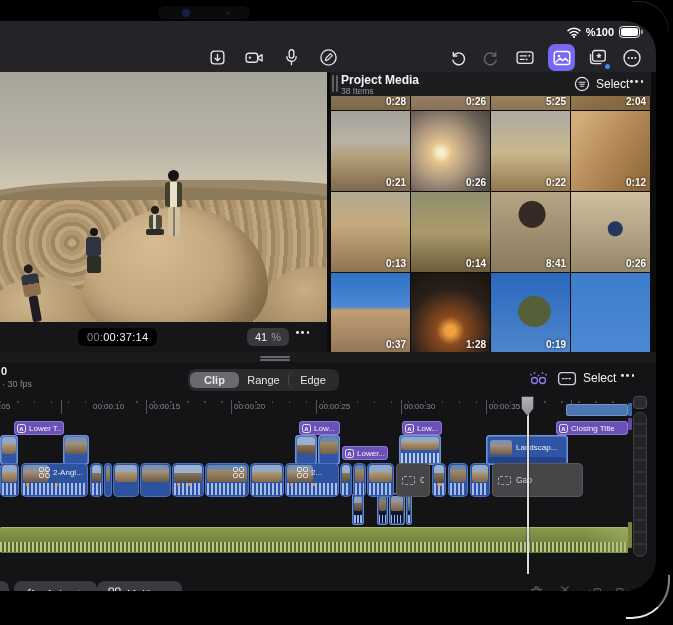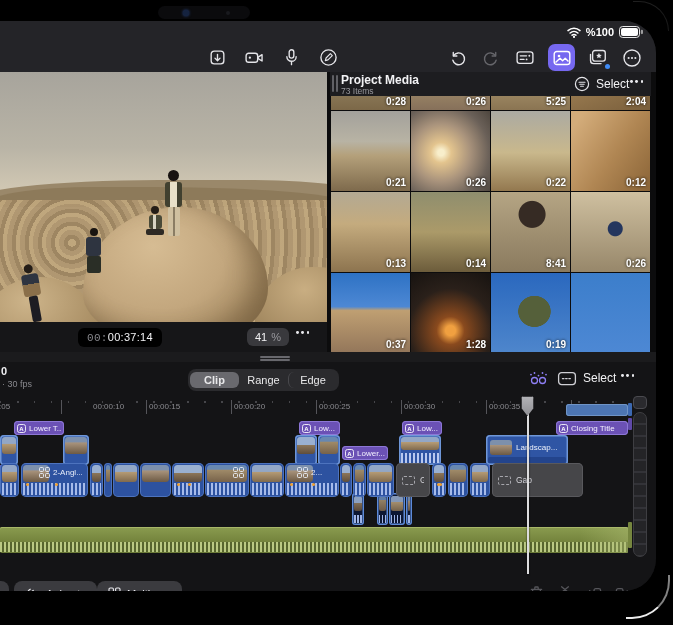--- a/index.html
+++ b/index.html
@@ -43,21 +43,21 @@
     background:radial-gradient(ellipse at 40% 30%,#cdb48a,#a78c62 75%);}
   .rock-r{position:absolute;left:255px;top:195px;width:110px;height:75px;border-radius:55% 45% 40% 45%/75% 65% 30% 30%;
     background:radial-gradient(ellipse at 45% 30%,#c9ae82,#9e845c 78%);}
   .person{position:absolute;}
   .person .head{margin:0 auto;border-radius:50%;background:#241d17;}
   .person .torso{margin:1px auto 0;border-radius:3px;}
   .person .legs{margin:0 auto;border-radius:2px;}
   
   .vbar{position:absolute;left:0;top:250px;width:100%;height:30px;background:#161618;display:flex;align-items:center;}
   .tcpill{position:absolute;left:78px;background:#000;border-radius:6px;padding:3px 9px;font-size:11px;letter-spacing:.3px;}
-  .tc-dim{color:#87878c;font-family:Liberation Mono, monospace;} .tc-main{color:#f2f2f4;}
+  .tc-dim{color:#87878c;} .tc-main{color:#f2f2f4;}
   .zoompill{position:absolute;left:247px;background:#39393d;border-radius:6px;padding:3px 8px;font-size:11px;}
   .zoompill b{color:#f2f2f4;font-weight:400;} .zoompill span{color:#97979c;margin-left:4px;}
   .vmore{position:absolute;left:296px;top:9px;}
 
   
   .media{position:absolute;left:330px;top:51px;width:321px;height:286px;background:#0c0c0d;}
   .mheader{position:absolute;left:0;top:0;width:100%;height:24px;background:#1d1d20;}
   .scroll-ind{position:absolute;left:2px;top:3px;display:flex;gap:2px;}
   .scroll-ind i{display:block;width:2px;height:17px;background:#606065;border-radius:1px;}
   .mtitle{position:absolute;left:11px;top:1px;font-size:12px;font-weight:700;color:#f2f2f4;}
@@ -318,21 +318,21 @@
       </div>
     </div>
 
     <div class="media">
       <div class="mheader">
         <span class="scroll-ind">
             <i></i>
             <i></i>
           </span>
         <span class="mtitle">Project Media</span>
-        <span class="msub">73 Items</span>
+        <span class="msub">38 Items</span>
         <span class="mfilter"><svg width="16" height="16" viewBox="0 0 16 16">
               <circle cx="8" cy="8" r="6.6" fill="none" stroke="#e4e4e8" stroke-width="1.2"></circle>
               <path d="M5 6.3 h6 M5.8 8.3 h4.4 M6.6 10.3 h2.8" stroke="#e4e4e8" stroke-width="1.1" stroke-linecap="round"></path>
             </svg></span>
         <span class="mselect">Select</span>
         <span class="mmore dots3">
             <i></i>
             <i></i>
             <i></i>
           </span>

